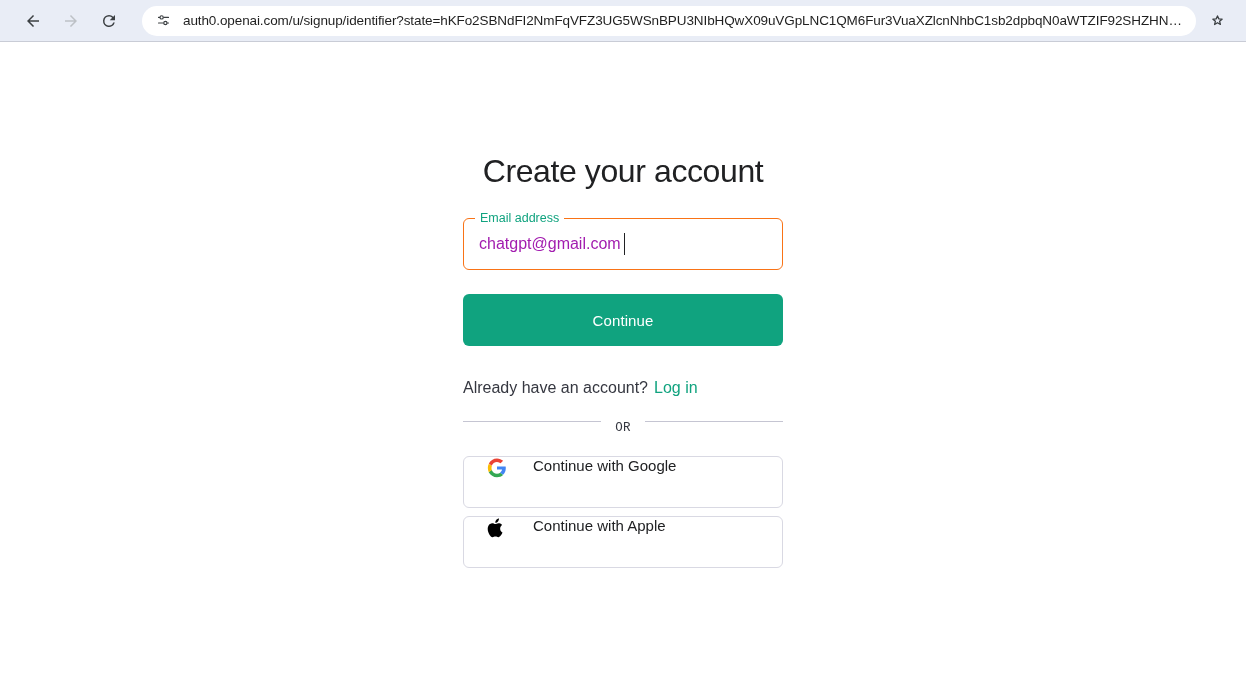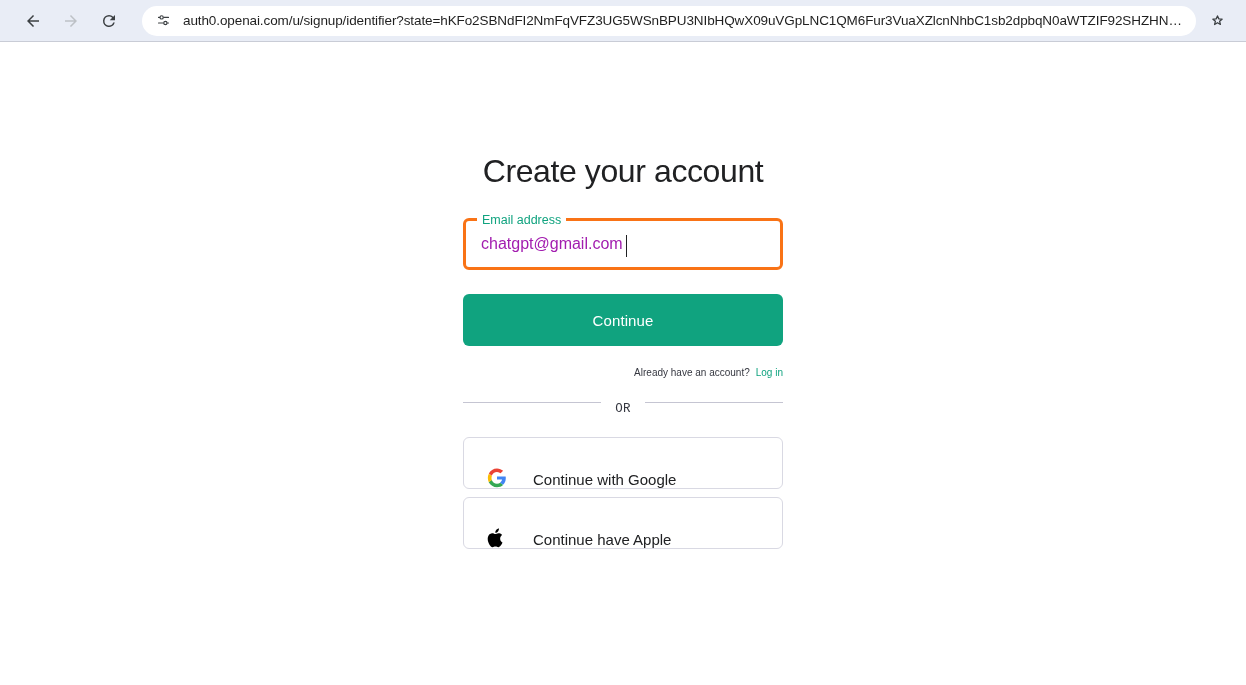--- a/index.html
+++ b/index.html
@@ -109,21 +109,21 @@
     text-align: center;
     margin: 0 0 28px 0;
     letter-spacing: -0.4px;
     line-height: 1.2;
   }
 
   
   .field {
     position: relative;
     height: 52px;
-    border: 3px solid #f97316;
+    border: 1px solid #f97316;
     border-radius: 6px;
     background: #fff;
     margin-bottom: 24px;
   }
   .field-legend {
     position: absolute;
     top: -8px;
     left: 11px;
     background: #ffffff;
     padding: 0 5px;
@@ -165,24 +165,24 @@
     font-size: 15px;
     font-weight: normal;
     border: none;
     border-radius: 6px;
     cursor: pointer;
     font-family: "Liberation Sans", sans-serif;
     letter-spacing: 0.1px;
   }
 
   .signin-line {
-    text-align: right;
-    font-size: 10px;
+    text-align: left;
+    font-size: 16px;
     color: #353740;
-    margin-top: 21px;
+    margin-top: 33px;
   }
   .signin-line a {
     color: #10a37f;
     text-decoration: none;
     margin-left: 6px;
   }
 
   
   .divider {
     display: flex;
@@ -198,21 +198,21 @@
   .divider .or {
     font-size: 12.5px;
     color: #353740;
     padding: 0 14px;
     letter-spacing: 0.3px;
   }
 
   
   .btn-social {
     display: flex;
-    align-items: flex-end;
+    align-items: flex-start;
     width: 100%;
     height: 52px;
     background: #ffffff;
     border: 1px solid #d9d9e3;
     border-radius: 6px;
     margin-bottom: 8px;
     padding: 0 22px;
     cursor: pointer;
     font-family: "Liberation Sans", sans-serif;
   }
@@ -321,17 +321,17 @@
     </button>
 
 
     <button class="btn-social">
       <span class="soc-icon">
         <svg width="19" height="22" viewBox="0 0 22 26">
           <path fill="#000000" d="M15.3 13.6c0-2.7 2.2-4 2.3-4.1-1.3-1.8-3.2-2.1-3.9-2.1-1.7-.2-3.3 1-4.1 1-.9 0-2.2-1-3.6-.9-1.8 0-3.5 1.1-4.5 2.7-1.9 3.3-.5 8.3 1.4 11 .9 1.3 2 2.8 3.4 2.7 1.4-.1 1.9-.9 3.5-.9s2.1.9 3.6.8c1.5 0 2.4-1.3 3.3-2.7.6-.9 1-1.9 1.3-2.9-.1 0-2.7-1-2.7-4.6z"></path>
           <path fill="#000000" d="M12.8 5.2c.7-.9 1.2-2.2 1.1-3.4-1.1 0-2.4.7-3.2 1.7-.7.8-1.3 2.1-1.1 3.3 1.2.1 2.4-.6 3.2-1.6z"></path>
         </svg>
       </span>
-      <span class="soc-label">Continue have Apple</span>
+      <span class="soc-label">Continue with Apple</span>
     </button>
 
   </div>
 </div>
 
 </body></html>

